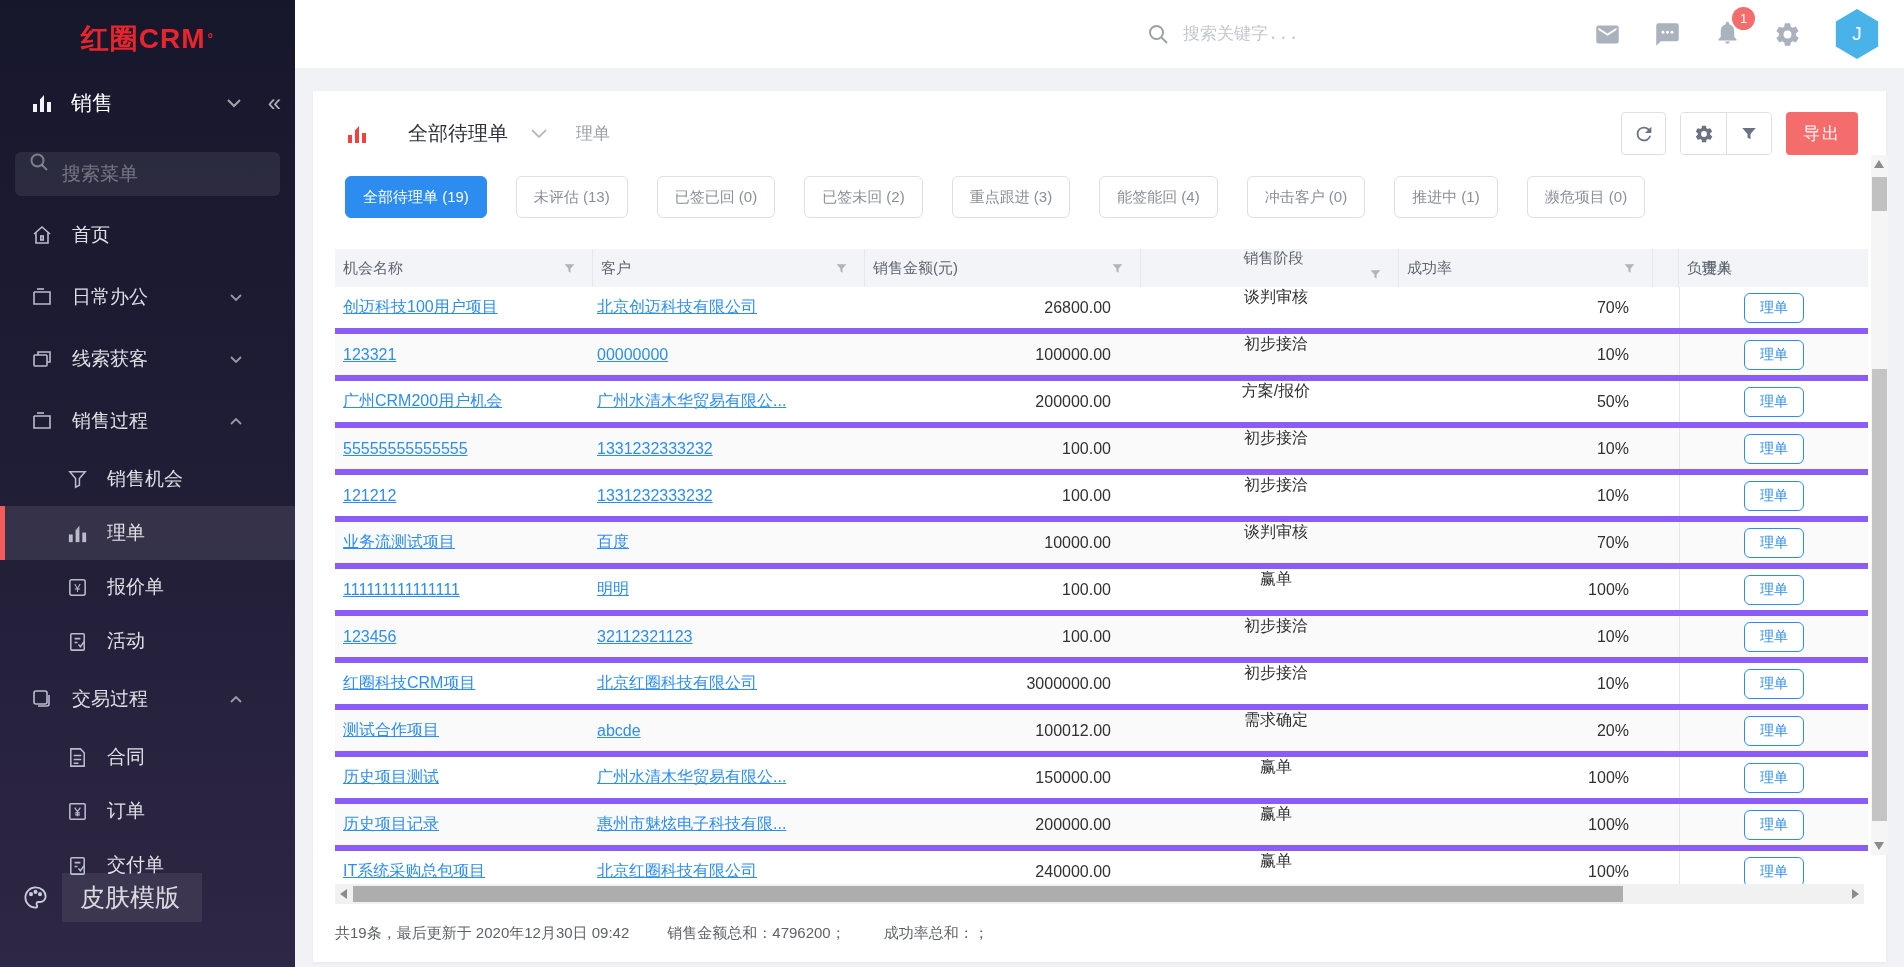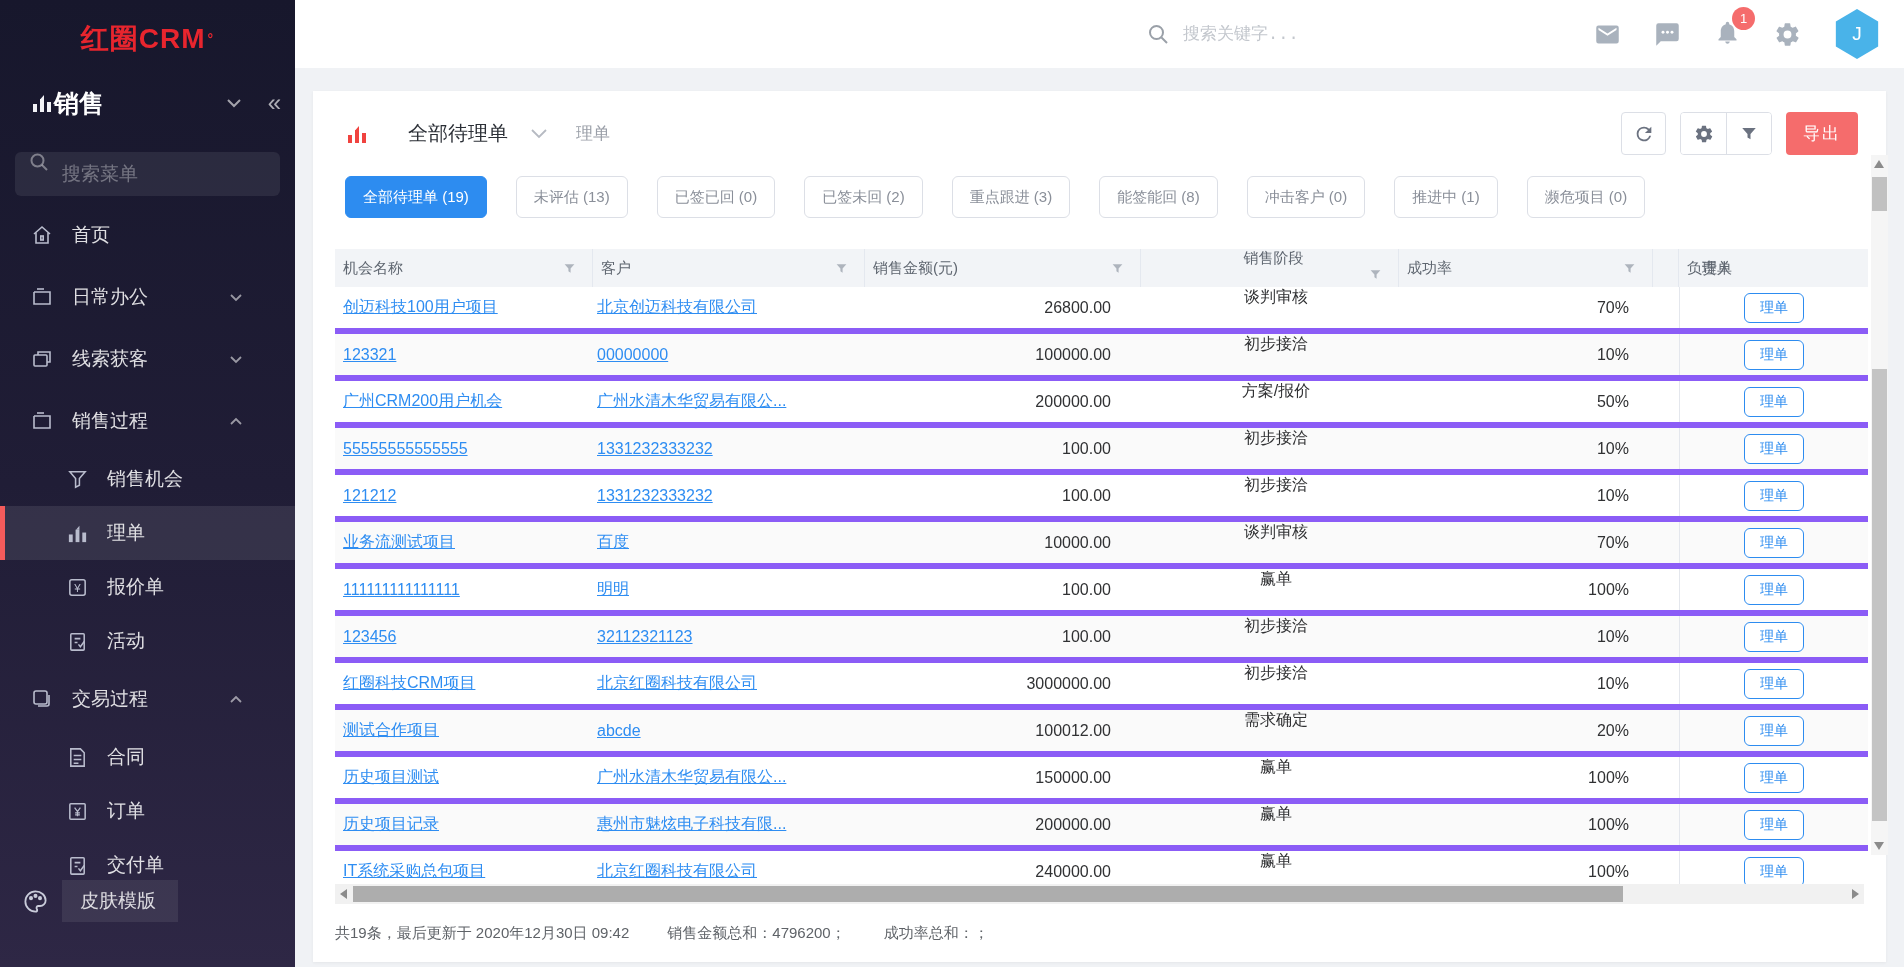--- a/index.html
+++ b/index.html
@@ -8,41 +8,41 @@
   .app { display:flex; width:1904px; height:967px; }
 
   
   .sidebar { width:295px; flex:none; position:relative;
     background:linear-gradient(180deg,#17172c 0%,#201d36 50%,#2e2745 100%); color:rgba(255,255,255,.86); }
   .logo { height:78px; display:flex; align-items:center; justify-content:center;
     color:#e8252e; font-size:28px; font-weight:bold; letter-spacing:1px; }
   .logo sup { font-size:14px; margin-left:2px; }
   .module { height:44px; padding:6px 14px 0 30px; display:flex; align-items:center; color:#fff; }
   .module .mod-icon { width:24px; height:24px; color:#f2f2f6; }
-  .module .mod-label { font-size:25px; font-weight:bold; }
+  .module .mod-label { font-size:21px; font-weight:normal; margin-left:17px; }
   .module .chev { margin-left:auto; margin-right:26px; color:rgba(255,255,255,.6); }
   .collapse { font-size:24px; color:rgba(255,255,255,.65); cursor:pointer; line-height:1; }
   .sidebar-search { margin:30px 15px 0; height:44px; background:rgba(255,255,255,.08);
     border-radius:6px; display:flex; padding:0 14px; gap:13px; }
   .sidebar-search svg { color:rgba(255,255,255,.4); flex:none; }
   .sidebar-search input { background:transparent; border:none; outline:none; width:100%;
     font-size:19px; color:rgba(255,255,255,.8); font-family:inherit; }
   .sidebar-search input::placeholder { color:rgba(255,255,255,.35); }
   .nav { margin-top:8px; }
   .nav-item { display:flex; align-items:center; height:62px; padding-left:25px;
     border-left:5px solid transparent; font-size:19px; cursor:pointer; }
   .nav-item.sub { height:54px; padding-left:61px; }
   .nav-item .icon { width:24px; height:24px; margin-right:18px; color:#b9bccd; flex:none; }
   .nav-item.sub .icon { width:23px; height:23px; }
   .nav-item .chev { margin-left:auto; margin-right:52px; color:rgba(255,255,255,.55); }
   .nav-item.active { background:rgba(255,255,255,.09); border-left-color:#f45b5b; }
   .skin { position:absolute; bottom:45px; left:0; display:flex; align-items:center; cursor:pointer; }
   .skin .icon { margin-left:22px; width:27px; height:27px; color:#c9ccda; }
   .skin .label { margin-left:13px; background:rgba(255,255,255,.08); padding:8px 22px 8px 18px;
-    font-size:19px; color:rgba(255,255,255,.82); }
+    font-size:25px; color:rgba(255,255,255,.82); }
 
   
   .main { flex:1; display:flex; flex-direction:column; }
   .topbar { height:68px; background:#fff; display:flex; align-items:center; position:relative; flex:none; }
   .topbar-search { position:absolute; left:852px; display:flex; align-items:center; gap:14px;font-family:Liberation Mono, monospace; }
   .topbar-search svg { color:#9aa0a8; }
   .topbar-search input { border:none; outline:none; font-size:17px; width:170px; color:#333; font-family:inherit; }
   .topbar-search input::placeholder { color:#c3c7cd; }
   .topbar-icons { margin-left:auto; display:flex; align-items:center; gap:33px; padding-right:24px; }
   .tb-icon { width:27px; height:27px; color:#a9b2bd; position:relative; cursor:pointer; }
@@ -337,21 +337,21 @@
             <button class="export-btn">导出</button>
           </div>
         </div>
 
         <div class="tabs">
           <button class="tab active">全部待理单 (19)</button>
           <button class="tab">未评估 (13)</button>
           <button class="tab">已签已回 (0)</button>
           <button class="tab">已签未回 (2)</button>
           <button class="tab">重点跟进 (3)</button>
-          <button class="tab">能签能回 (8)</button>
+          <button class="tab">能签能回 (4)</button>
           <button class="tab">冲击客户 (0)</button>
           <button class="tab">推进中 (1)</button>
           <button class="tab">濒危项目 (0)</button>
         </div>
 
         <div class="thead">
           <div class="hcell c1">
             <span class="flabel">机会名称</span>
             <svg class="funnel" width="13" height="13" viewBox="0 0 24 24" fill="currentColor">
                 <path d="M3 4 h18 l-7 8 v8 l-4 -3 v-5 z"></path>

